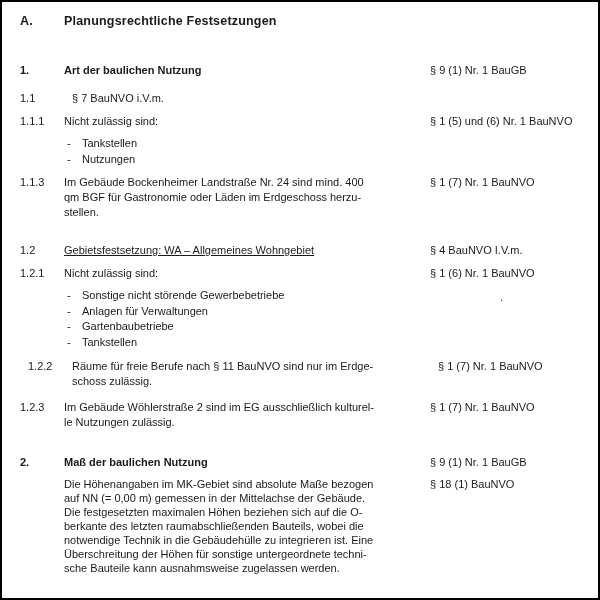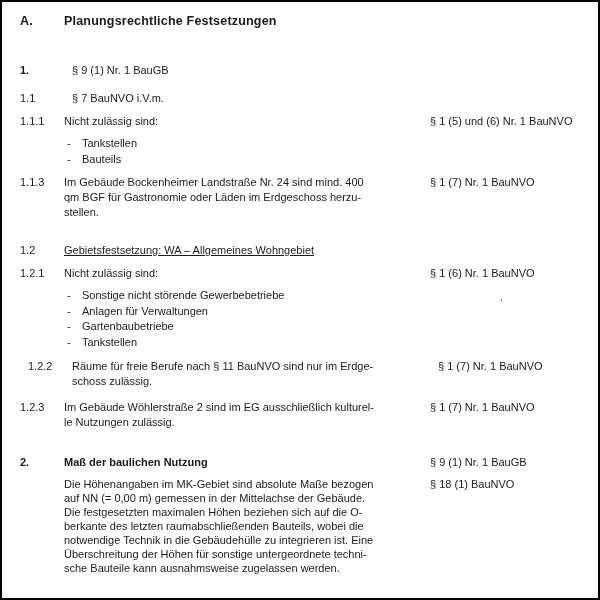--- a/index.html
+++ b/index.html
@@ -51,20 +51,21 @@
 <div class="page">
 
   <div class="row title-row">
     <div class="num bold">A.</div>
     <div class="body bold">Planungsrechtliche Festsetzungen</div>
     <div class="ref"></div>
   </div>
 
   <div class="row mt34">
     <div class="num bold">1.</div>
+    <div class="body bold">Art der baulichen Nutzung</div>
     <div class="ref">§ 9 (1) Nr. 1 BauGB</div>
   </div>
 
   <div class="row mt13">
     <div class="num">1.1</div>
     <div class="ref">§ 7 BauNVO i.V.m.</div>
   </div>
 
   <div class="row mt8">
     <div class="num">1.1.1</div>
@@ -74,37 +75,38 @@
 
   <div class="row mt7">
     <div class="num"></div>
     <div class="body">
       <div class="li">
         <span class="dash">-</span>
         <span>Tankstellen</span>
       </div>
       <div class="li">
         <span class="dash">-</span>
-        <span>Bauteils</span>
+        <span>Nutzungen</span>
       </div>
     </div>
     <div class="ref"></div>
   </div>
 
   <div class="row mt8">
     <div class="num">1.1.3</div>
     <div class="body para">Im Gebäude Bockenheimer Landstraße Nr. 24 sind mind. 400
 qm BGF für Gastronomie oder Läden im Erdgeschoss herzu-
 stellen.</div>
     <div class="ref">§ 1 (7) Nr. 1 BauNVO</div>
   </div>
 
   <div class="row mt23">
     <div class="num">1.2</div>
     <div class="body"><span class="underline">Gebietsfestsetzung: WA – Allgemeines Wohngebiet</span></div>
+    <div class="ref">§ 4 BauNVO I.V.m.</div>
   </div>
 
   <div class="row mt8">
     <div class="num">1.2.1</div>
     <div class="body">Nicht zulässig sind:</div>
     <div class="ref">
       <span>§ 1 (6) Nr. 1 BauNVO</span>
       <span class="stray">.</span>
     </div>
   </div>

